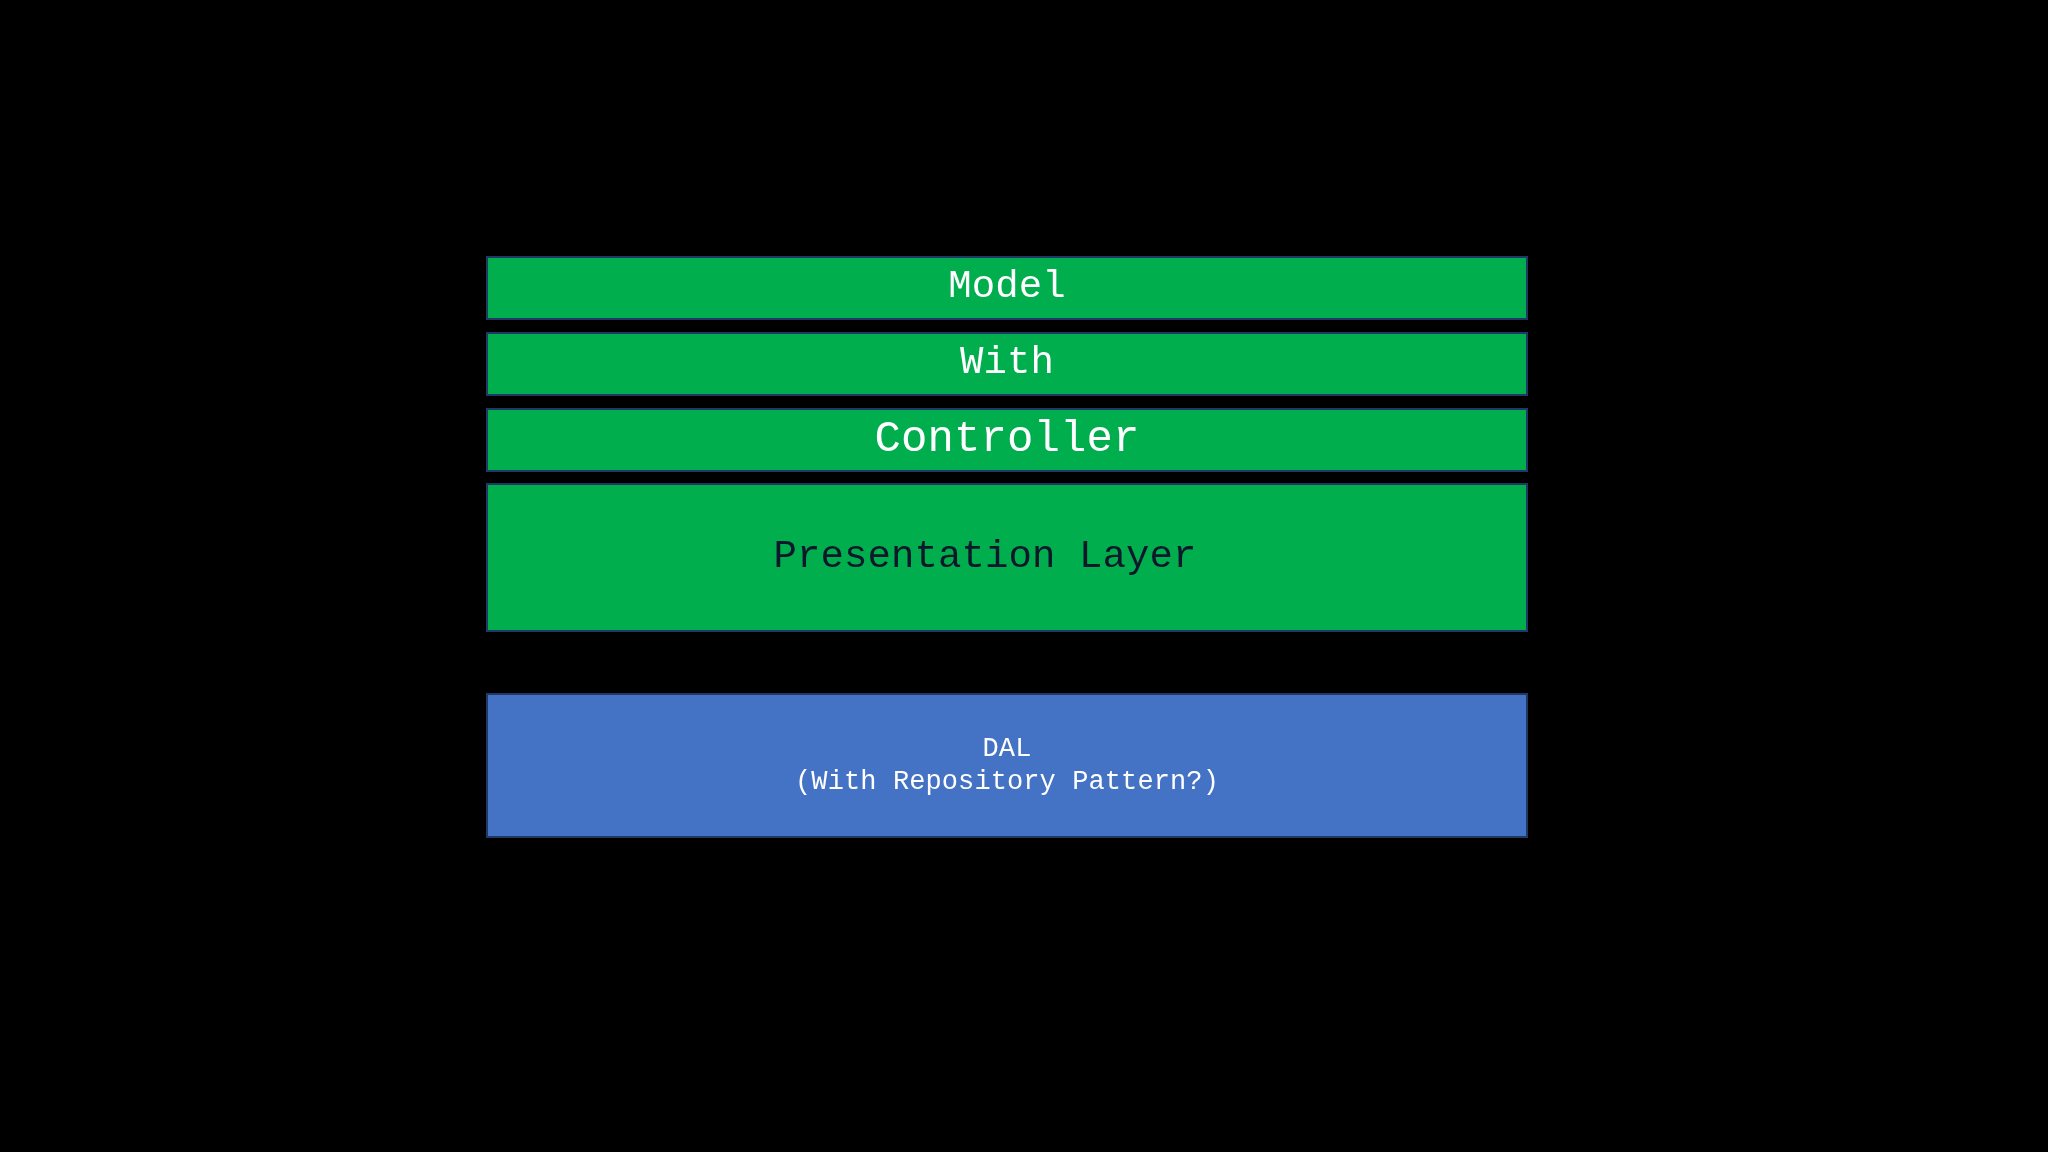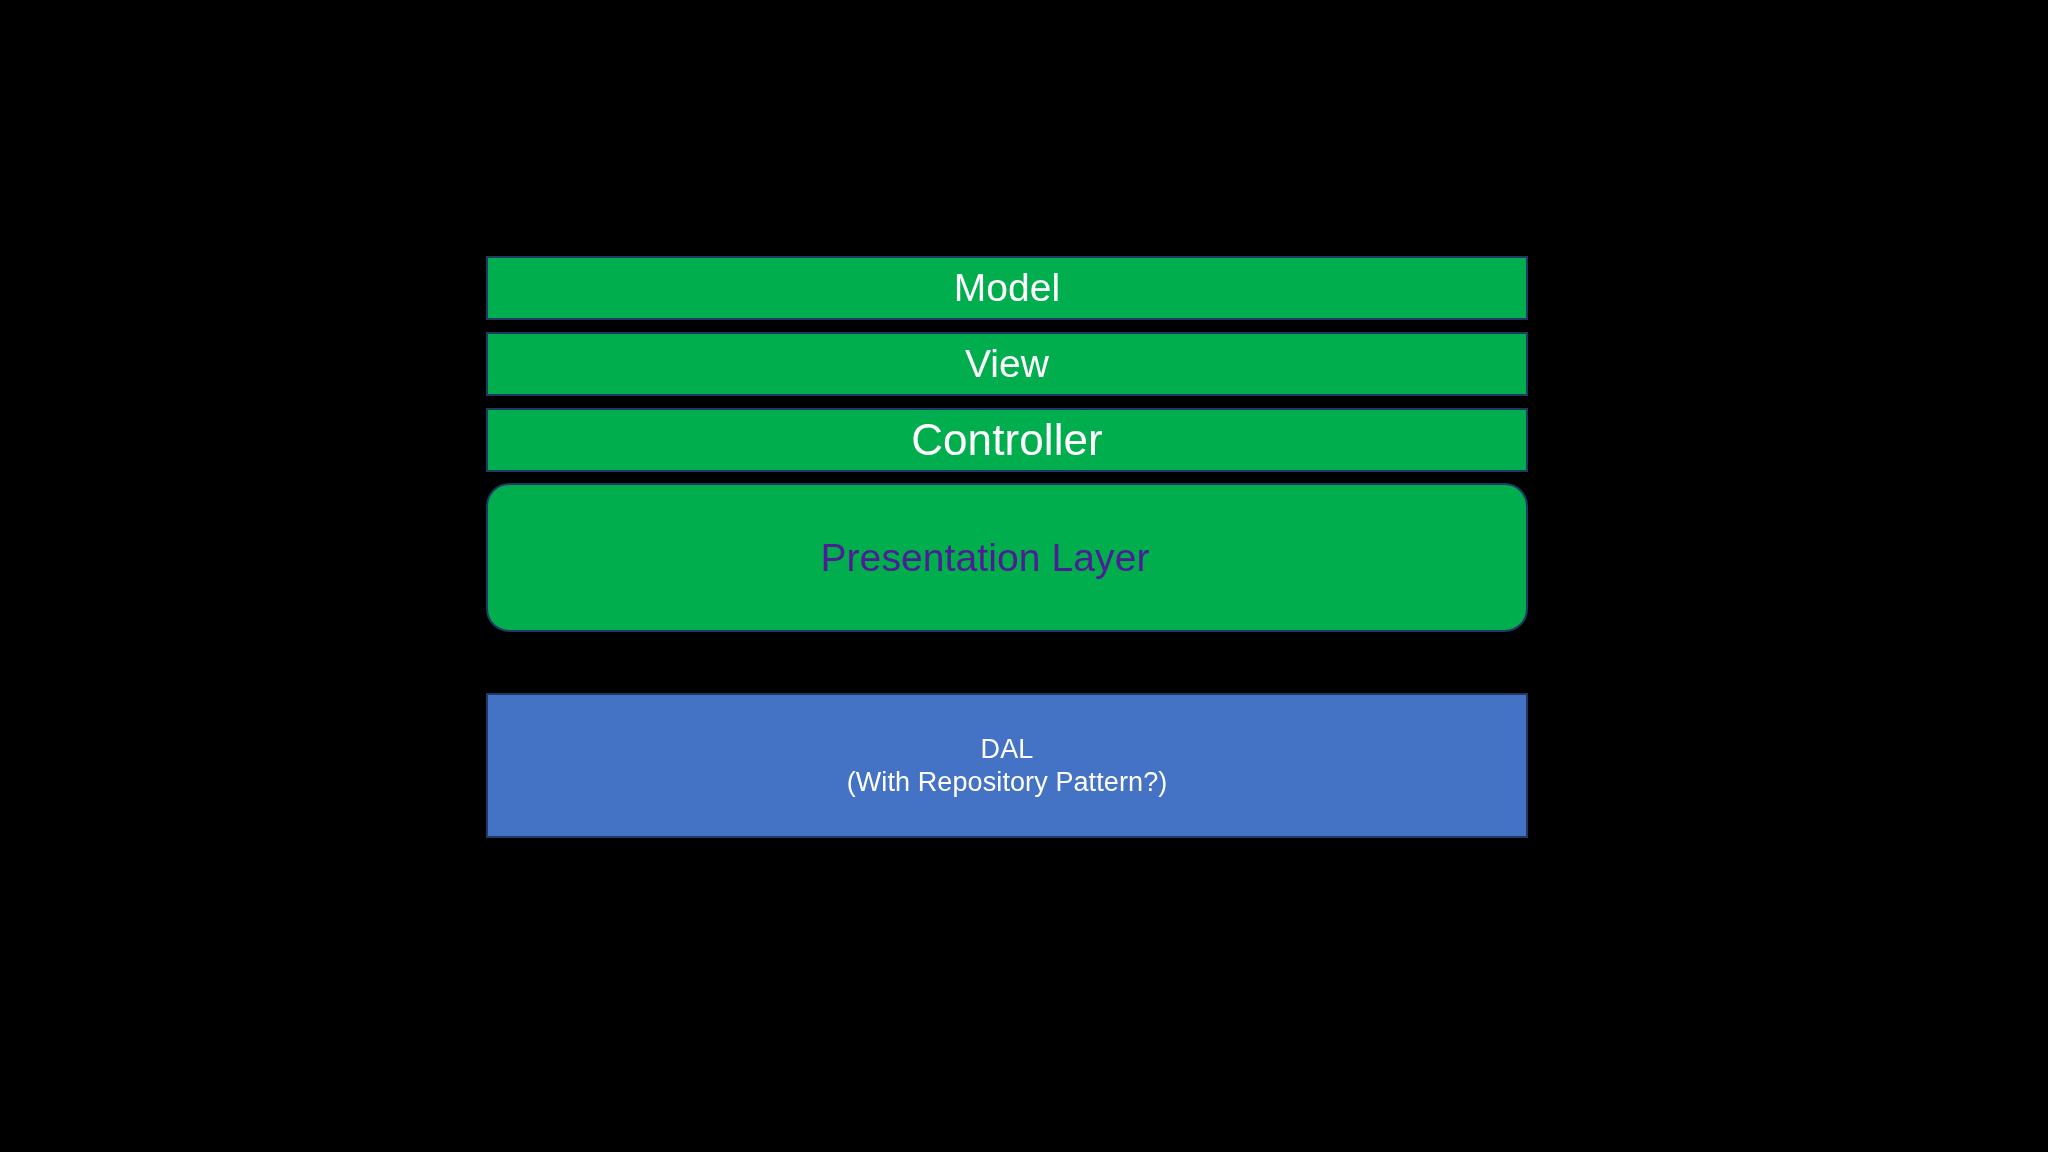--- a/index.html
+++ b/index.html
@@ -26,20 +26,21 @@
     position: absolute;
     box-sizing: border-box;
     display: flex;
     align-items: center;
     justify-content: center;
     border: 2px solid #a21caf;
     color: #FFFFFF;
     text-align: center;
     line-height: 1.22;
     letter-spacing: 0.1px;
+    font-family: Liberation Mono, monospace;
   }
 
   .layer-box .label {
     display: block;
     width: 100%;
     white-space: pre-line;
   }
 
   
   .green {
@@ -94,28 +95,28 @@
 </head>
 <body>
 
 <div id="slide" style="background: rgb(0, 0, 0);">
 
   <div class="layer-box green" id="box-model" style="background: rgb(0, 174, 77); border-color: rgb(31, 56, 100); color: rgb(255, 255, 255);">
     <span class="label">Model</span>
   </div>
 
   <div class="layer-box green" id="box-view" style="background: rgb(0, 174, 77); border-color: rgb(31, 56, 100); color: rgb(255, 255, 255);">
-    <span class="label">View</span>
+    <span class="label">With</span>
   </div>
 
   <div class="layer-box green" id="box-controller" style="background: rgb(0, 174, 77); border-color: rgb(31, 56, 100); color: rgb(255, 255, 255);">
     <span class="label">Controller</span>
   </div>
 
-  <div class="layer-box green" id="box-presentation" style="background: rgb(0, 174, 77); border-color: rgb(31, 56, 100); color: #4c1d95; border-radius: 23px;">
+  <div class="layer-box green" id="box-presentation" style="background: rgb(0, 174, 77); border-color: rgb(31, 56, 100); color: #0f172a;">
     <span class="label">Presentation Layer</span>
   </div>
 
   <div class="layer-box blue" id="box-dal" style="background: rgb(68, 114, 196); border-color: rgb(31, 56, 100); color: rgb(255, 255, 255);">
     <span class="label">DAL
 (With Repository Pattern?)</span>
   </div>
 
 </div>
 

